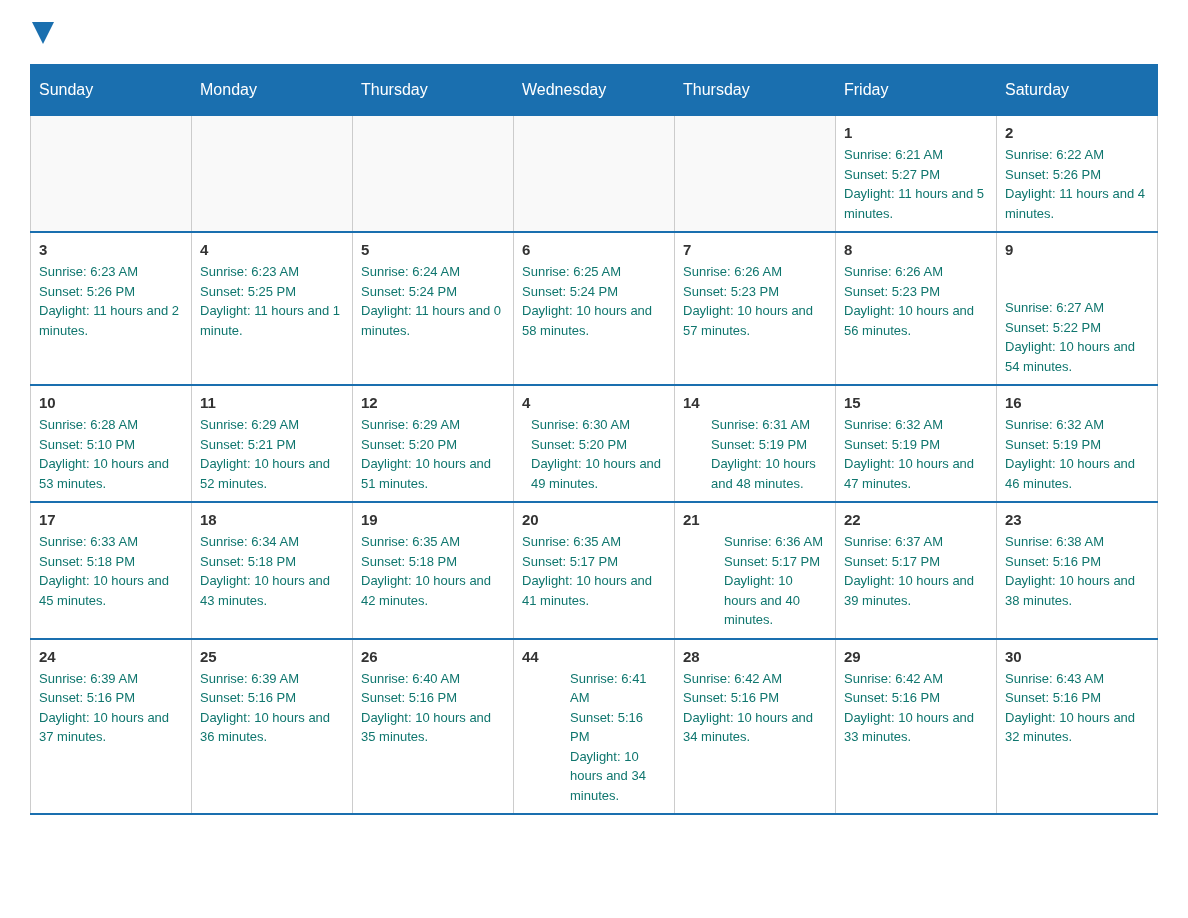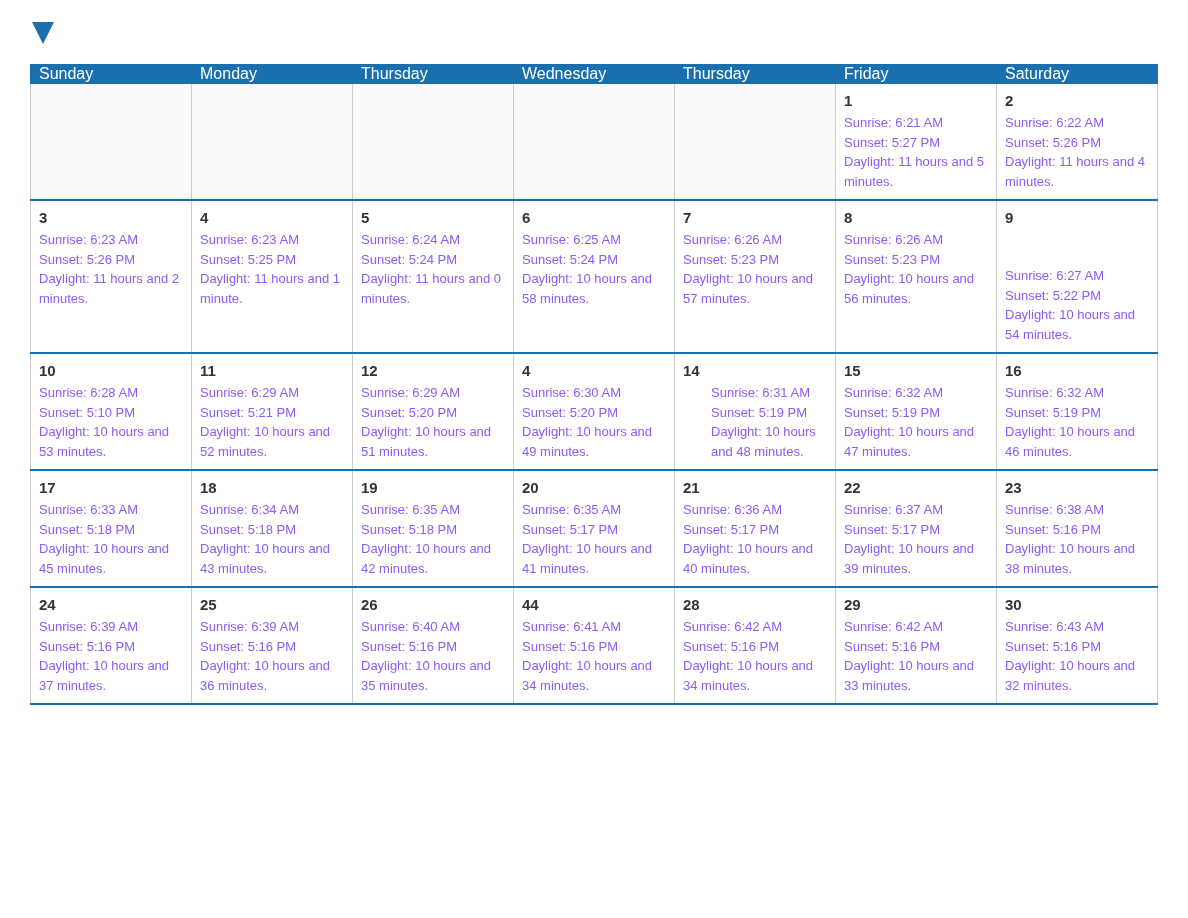--- a/index.html
+++ b/index.html
@@ -50,42 +50,42 @@
       border-collapse: collapse;
       table-layout: fixed;
     }
     thead tr {
       background-color: #1a6faf;
     }
     thead th {
       color: #fff;
       font-size: 16px;
       font-weight: normal;
-      padding: 0 8px;
+      padding: 16px 8px;
       text-align: left;
       border: 1px solid #1a6faf;
     }
     tbody td {
       vertical-align: top;
       padding: 8px;
       border: 1px solid #ccc;
       font-size: 13px;
       color: #333;
       height: 110px;
     }
     .day-num {
       font-size: 15px;
       font-weight: bold;
       color: #333;
       display: block;
       margin-bottom: 4px;
     }
     .day-info {
       font-size: 13px;
-      color: #8b5cf6;
+      color: #0f766e;
       line-height: 1.5;
     }
     .empty-cell {
       background: #f9f9f9;
     }
     tbody tr {
       border-bottom: 2px solid #1a6faf;
     }
   </style>
 </head>
@@ -199,21 +199,21 @@
 Daylight: 10 hours and 52 minutes.</div>
         </td>
         <td>
           <span class="day-num">12</span>
           <div class="day-info" style="white-space: pre-line;">Sunrise: 6:29 AM
 Sunset: 5:20 PM
 Daylight: 10 hours and 51 minutes.</div>
         </td>
         <td>
           <span class="day-num">4</span>
-          <div class="day-info" style="white-space: pre-line;">Sunrise: 6:30 AM
+          <div class="day-info" style="white-space: pre-line; margin-left: 9px;">Sunrise: 6:30 AM
 Sunset: 5:20 PM
 Daylight: 10 hours and 49 minutes.</div>
         </td>
         <td>
           <span class="day-num">14</span>
           <div class="day-info" style="white-space: pre-line; margin-left: 28px;">Sunrise: 6:31 AM
 Sunset: 5:19 PM
 Daylight: 10 hours and 48 minutes.</div>
         </td>
         <td>
@@ -249,21 +249,21 @@
 Daylight: 10 hours and 42 minutes.</div>
         </td>
         <td>
           <span class="day-num">20</span>
           <div class="day-info" style="white-space: pre-line;">Sunrise: 6:35 AM
 Sunset: 5:17 PM
 Daylight: 10 hours and 41 minutes.</div>
         </td>
         <td>
           <span class="day-num">21</span>
-          <div class="day-info" style="white-space: pre-line;">Sunrise: 6:36 AM
+          <div class="day-info" style="white-space: pre-line; margin-left: 41px;">Sunrise: 6:36 AM
 Sunset: 5:17 PM
 Daylight: 10 hours and 40 minutes.</div>
         </td>
         <td>
           <span class="day-num">22</span>
           <div class="day-info" style="white-space: pre-line;">Sunrise: 6:37 AM
 Sunset: 5:17 PM
 Daylight: 10 hours and 39 minutes.</div>
         </td>
         <td>
@@ -287,21 +287,21 @@
 Daylight: 10 hours and 36 minutes.</div>
         </td>
         <td>
           <span class="day-num">26</span>
           <div class="day-info" style="white-space: pre-line;">Sunrise: 6:40 AM
 Sunset: 5:16 PM
 Daylight: 10 hours and 35 minutes.</div>
         </td>
         <td>
           <span class="day-num">44</span>
-          <div class="day-info" style="white-space: pre-line;">Sunrise: 6:41 AM
+          <div class="day-info" style="white-space: pre-line; margin-left: 48px;">Sunrise: 6:41 AM
 Sunset: 5:16 PM
 Daylight: 10 hours and 34 minutes.</div>
         </td>
         <td>
           <span class="day-num">28</span>
           <div class="day-info" style="white-space: pre-line;">Sunrise: 6:42 AM
 Sunset: 5:16 PM
 Daylight: 10 hours and 34 minutes.</div>
         </td>
         <td>

